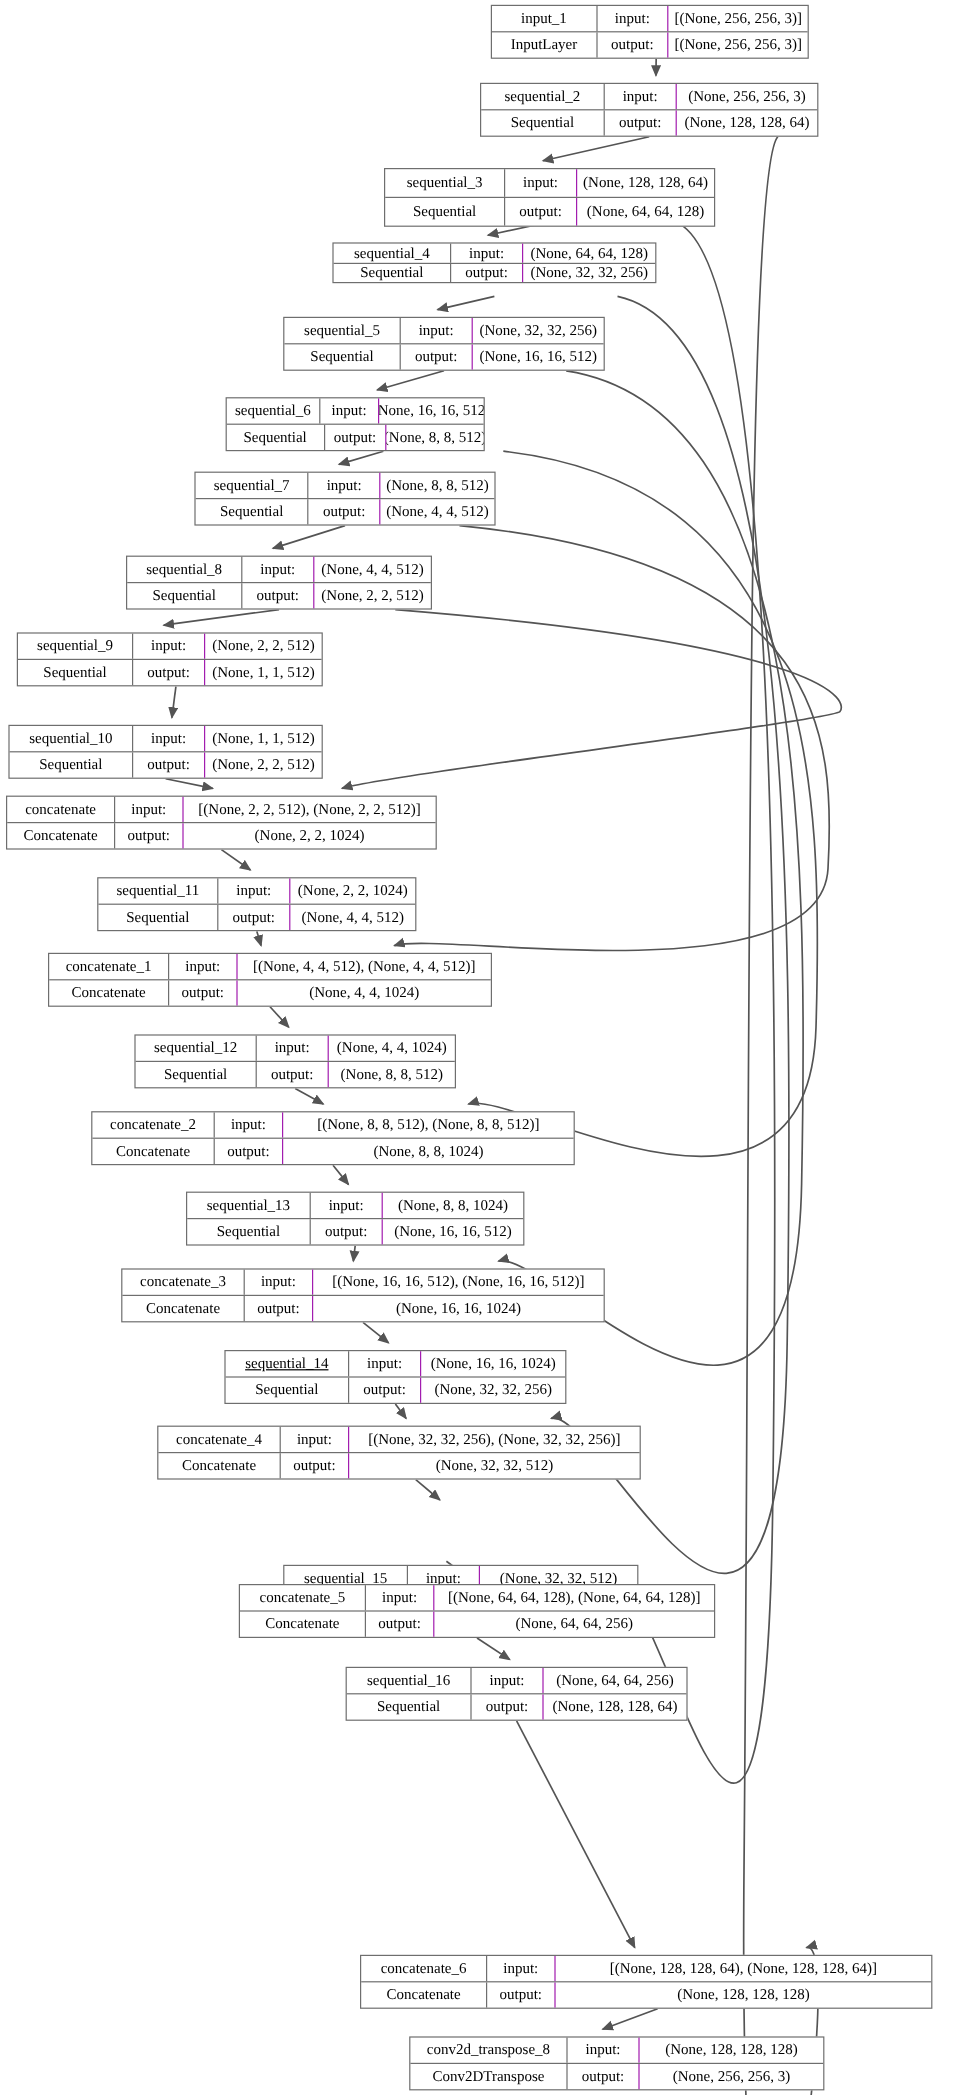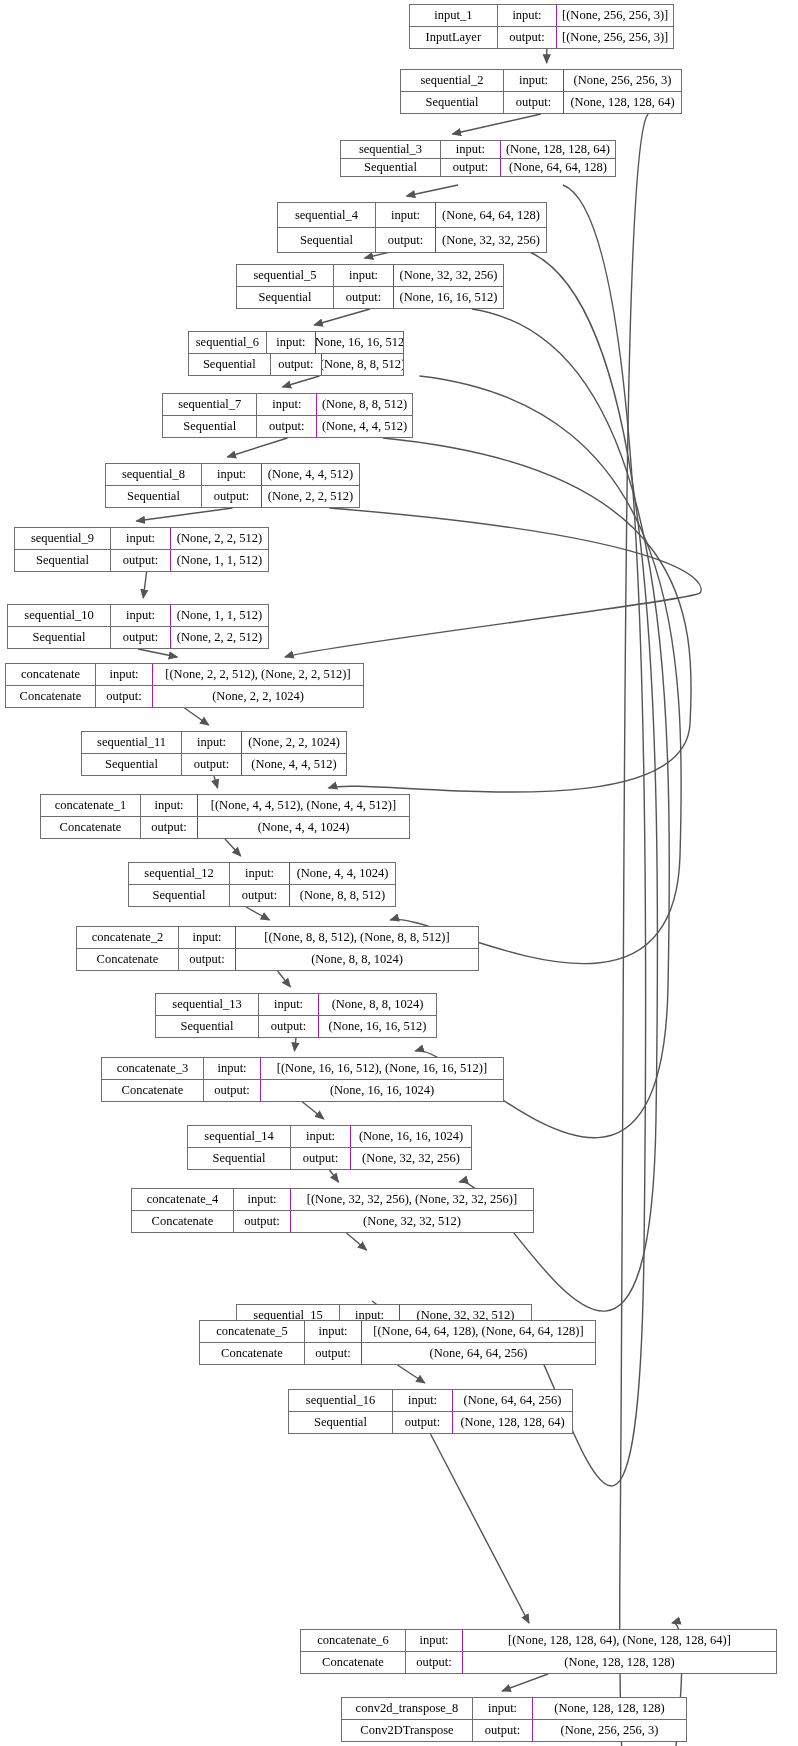--- a/index.html
+++ b/index.html
@@ -128,33 +128,33 @@
           <div class="cell c-name" style="width: 103px;">sequential_2</div>
           <div class="cell c-io" style="width: 60px;">input:</div>
           <div class="cell c-shape">(None, 256, 256, 3)</div>
         </div>
         <div class="row">
           <div class="cell c-name" style="width: 103px;">Sequential</div>
           <div class="cell c-io" style="width: 60px;">output:</div>
           <div class="cell c-shape">(None, 128, 128, 64)</div>
         </div>
       </div>
-      <div class="node" style="left: 320px; top: 140px; width: 276px; height: 37px; margin-left: 20px;">
+      <div class="node" style="left: 320px; top: 140px; width: 276px; height: 49px;">
         <div class="row">
           <div class="cell c-name" style="width: 100px;">sequential_3</div>
           <div class="cell c-io" style="width: 60px;">input:</div>
           <div class="cell c-shape">(None, 128, 128, 64)</div>
         </div>
         <div class="row">
           <div class="cell c-name" style="width: 100px;">Sequential</div>
           <div class="cell c-io" style="width: 60px;">output:</div>
           <div class="cell c-shape">(None, 64, 64, 128)</div>
         </div>
       </div>
-      <div class="node" style="left: 277px; top: 202px; width: 270px; height: 51px;">
+      <div class="node" style="left: 277px; top: 202px; width: 270px; height: 34px;">
         <div class="row">
           <div class="cell c-name" style="width: 98px;">sequential_4</div>
           <div class="cell c-io" style="width: 60px;">input:</div>
           <div class="cell c-shape">(None, 64, 64, 128)</div>
         </div>
         <div class="row">
           <div class="cell c-name" style="width: 98px;">Sequential</div>
           <div class="cell c-io" style="width: 60px;">output:</div>
           <div class="cell c-shape">(None, 32, 32, 256)</div>
         </div>
@@ -260,21 +260,21 @@
           <div class="cell c-name" style="width: 100px;">concatenate_1</div>
           <div class="cell c-io" style="width: 57px;">input:</div>
           <div class="cell c-shape">[(None, 4, 4, 512), (None, 4, 4, 512)]</div>
         </div>
         <div class="row">
           <div class="cell c-name" style="width: 100px;">Concatenate</div>
           <div class="cell c-io" style="width: 57px;">output:</div>
           <div class="merged">(None, 4, 4, 1024)</div>
         </div>
       </div>
-      <div class="node" style="left: 128px; top: 862px; width: 268px; height: 45px;">
+      <div class="node" style="left: 112px; top: 862px; width: 268px; height: 45px;">
         <div class="row">
           <div class="cell c-name" style="width: 101px;">sequential_12</div>
           <div class="cell c-io" style="width: 60px;">input:</div>
           <div class="cell c-shape">(None, 4, 4, 1024)</div>
         </div>
         <div class="row">
           <div class="cell c-name" style="width: 101px;">Sequential</div>
           <div class="cell c-io" style="width: 60px;">output:</div>
           <div class="cell c-shape">(None, 8, 8, 512)</div>
         </div>
@@ -310,21 +310,21 @@
           <div class="cell c-shape">[(None, 16, 16, 512), (None, 16, 16, 512)]</div>
         </div>
         <div class="row">
           <div class="cell c-name" style="width: 102px;">Concatenate</div>
           <div class="cell c-io" style="width: 57px;">output:</div>
           <div class="merged">(None, 16, 16, 1024)</div>
         </div>
       </div>
       <div class="node" style="left: 187px; top: 1125px; width: 285px; height: 45px;">
         <div class="row">
-          <div class="cell c-name" style="width: 103px;">sequential_14</div>
+          <div class="cell c-name" style="width: 103px; text-decoration: underline;">sequential_14</div>
           <div class="cell c-io" style="width: 60px;">input:</div>
           <div class="cell c-shape">(None, 16, 16, 1024)</div>
         </div>
         <div class="row">
           <div class="cell c-name" style="width: 103px;">Sequential</div>
           <div class="cell c-io" style="width: 60px;">output:</div>
           <div class="cell c-shape">(None, 32, 32, 256)</div>
         </div>
       </div>
       <div class="node" style="left: 131px; top: 1188px; width: 403px; height: 45px;">

